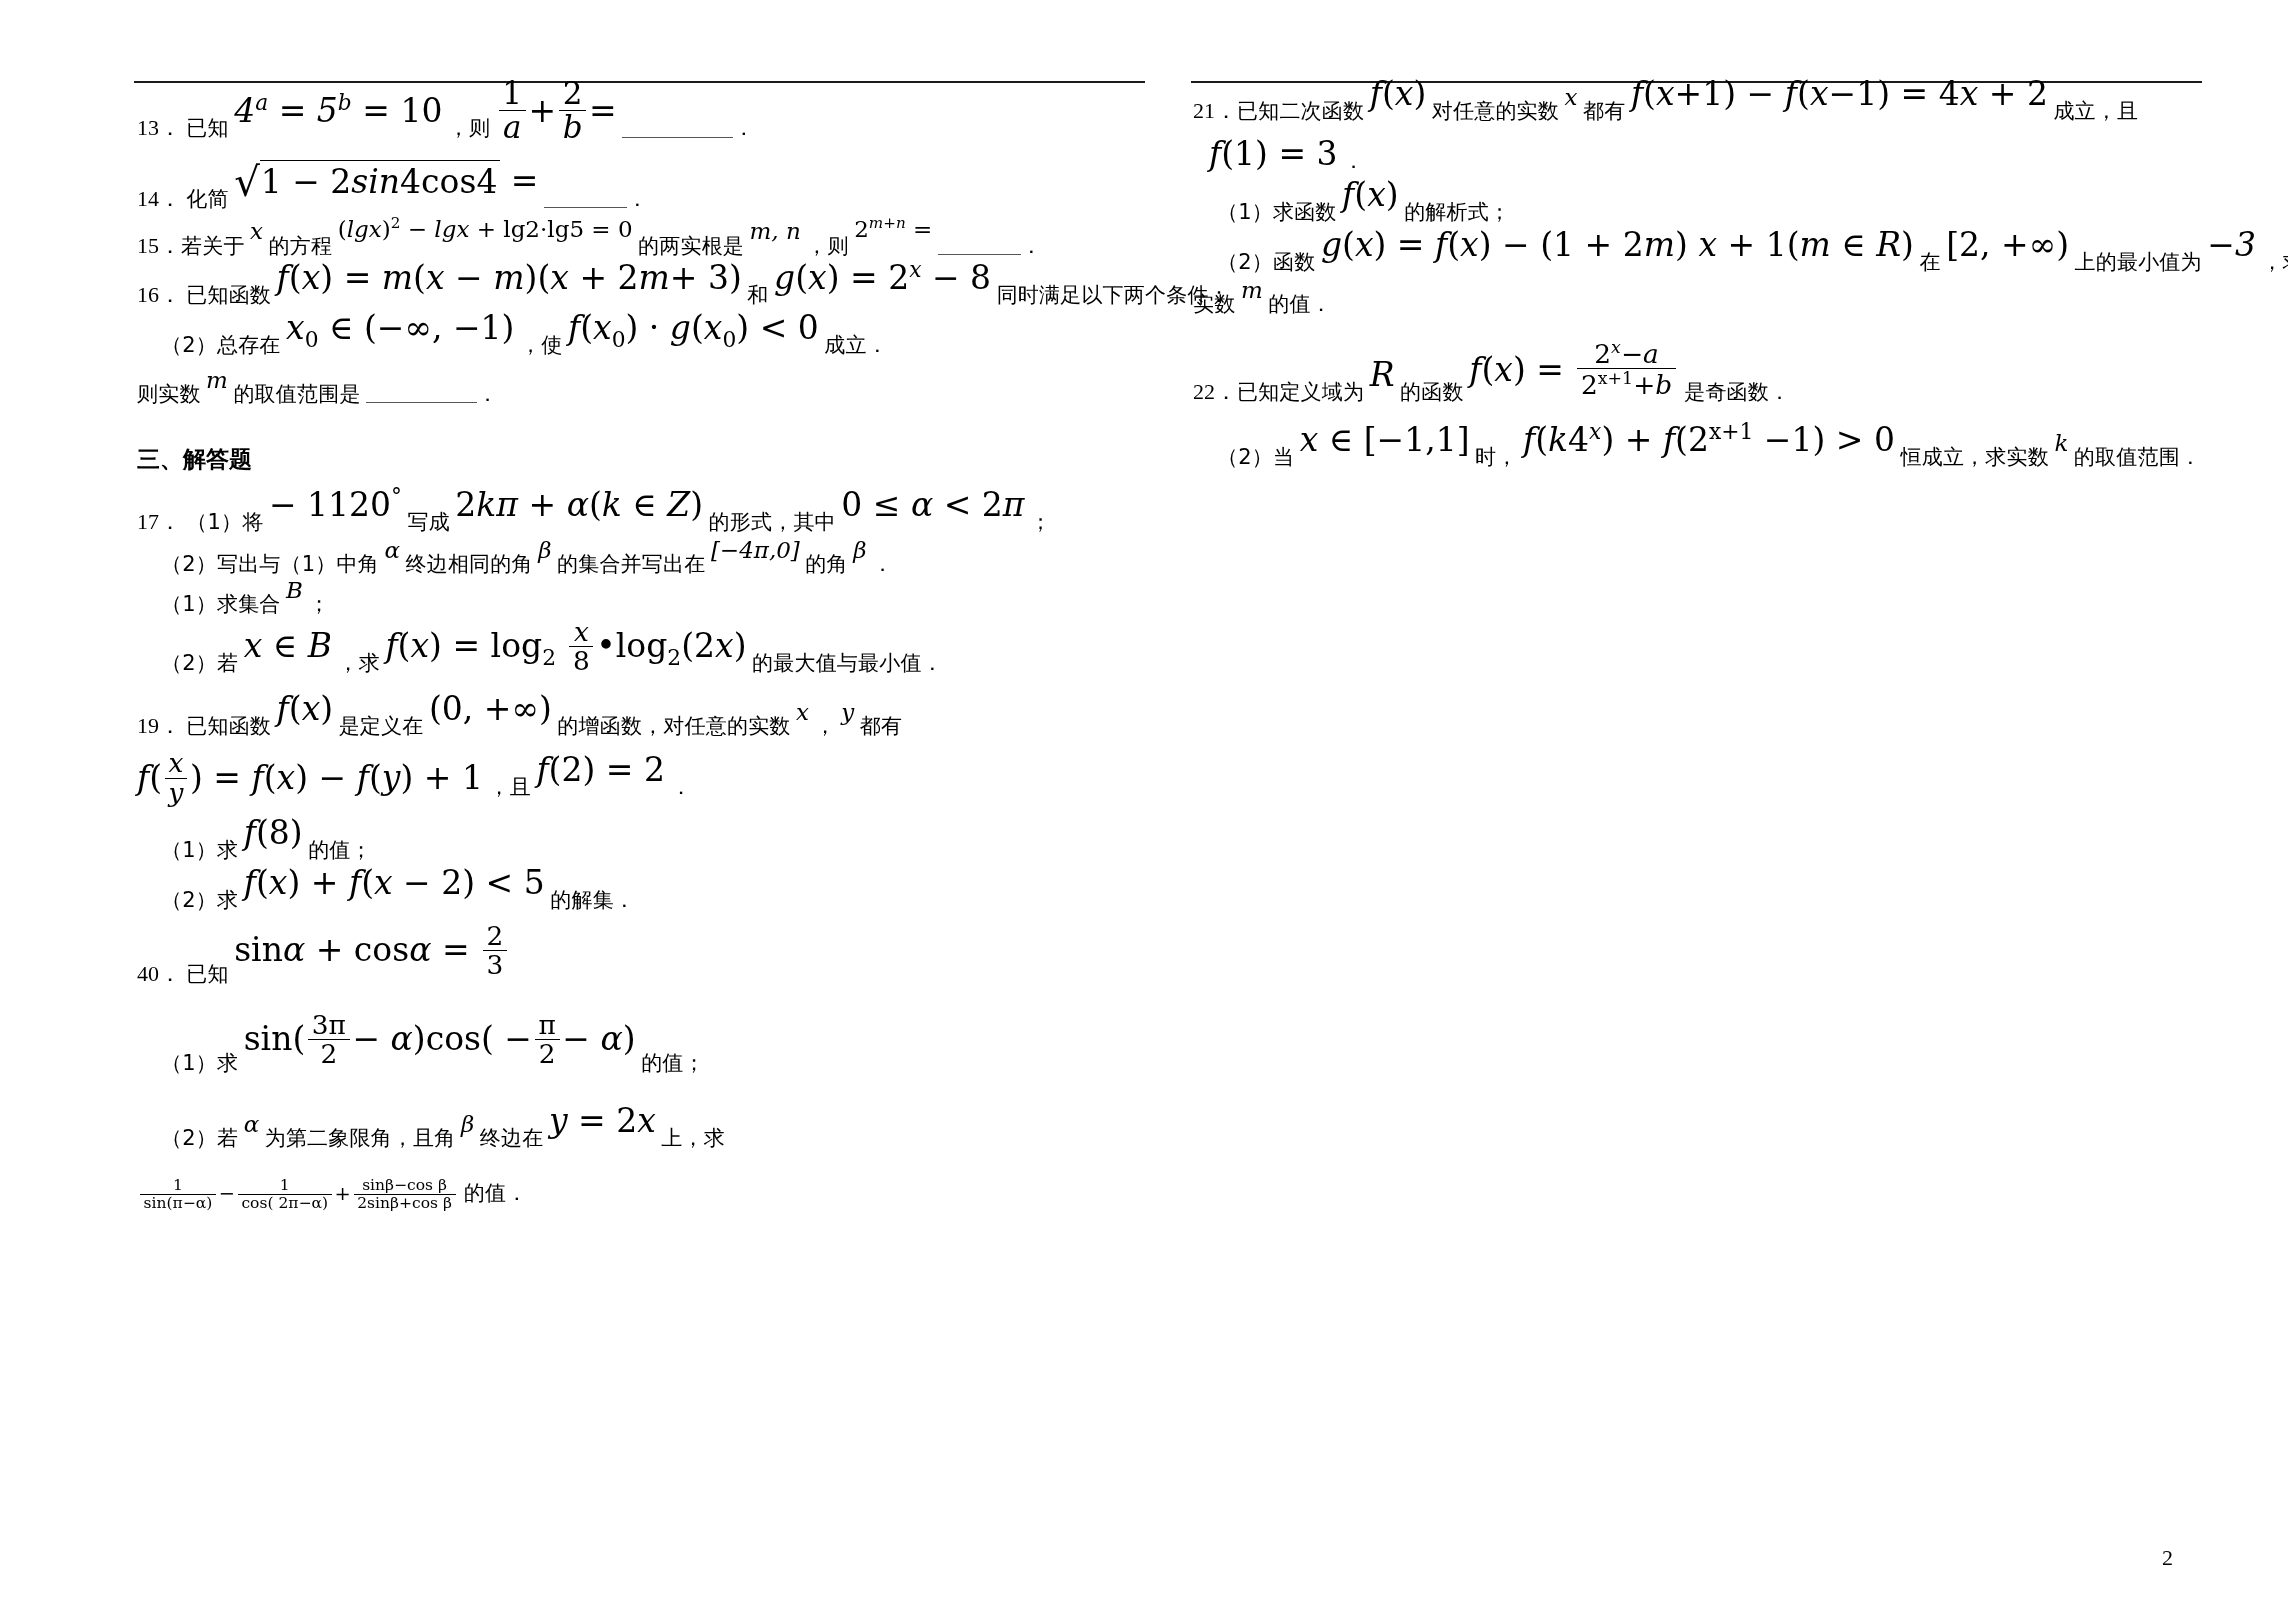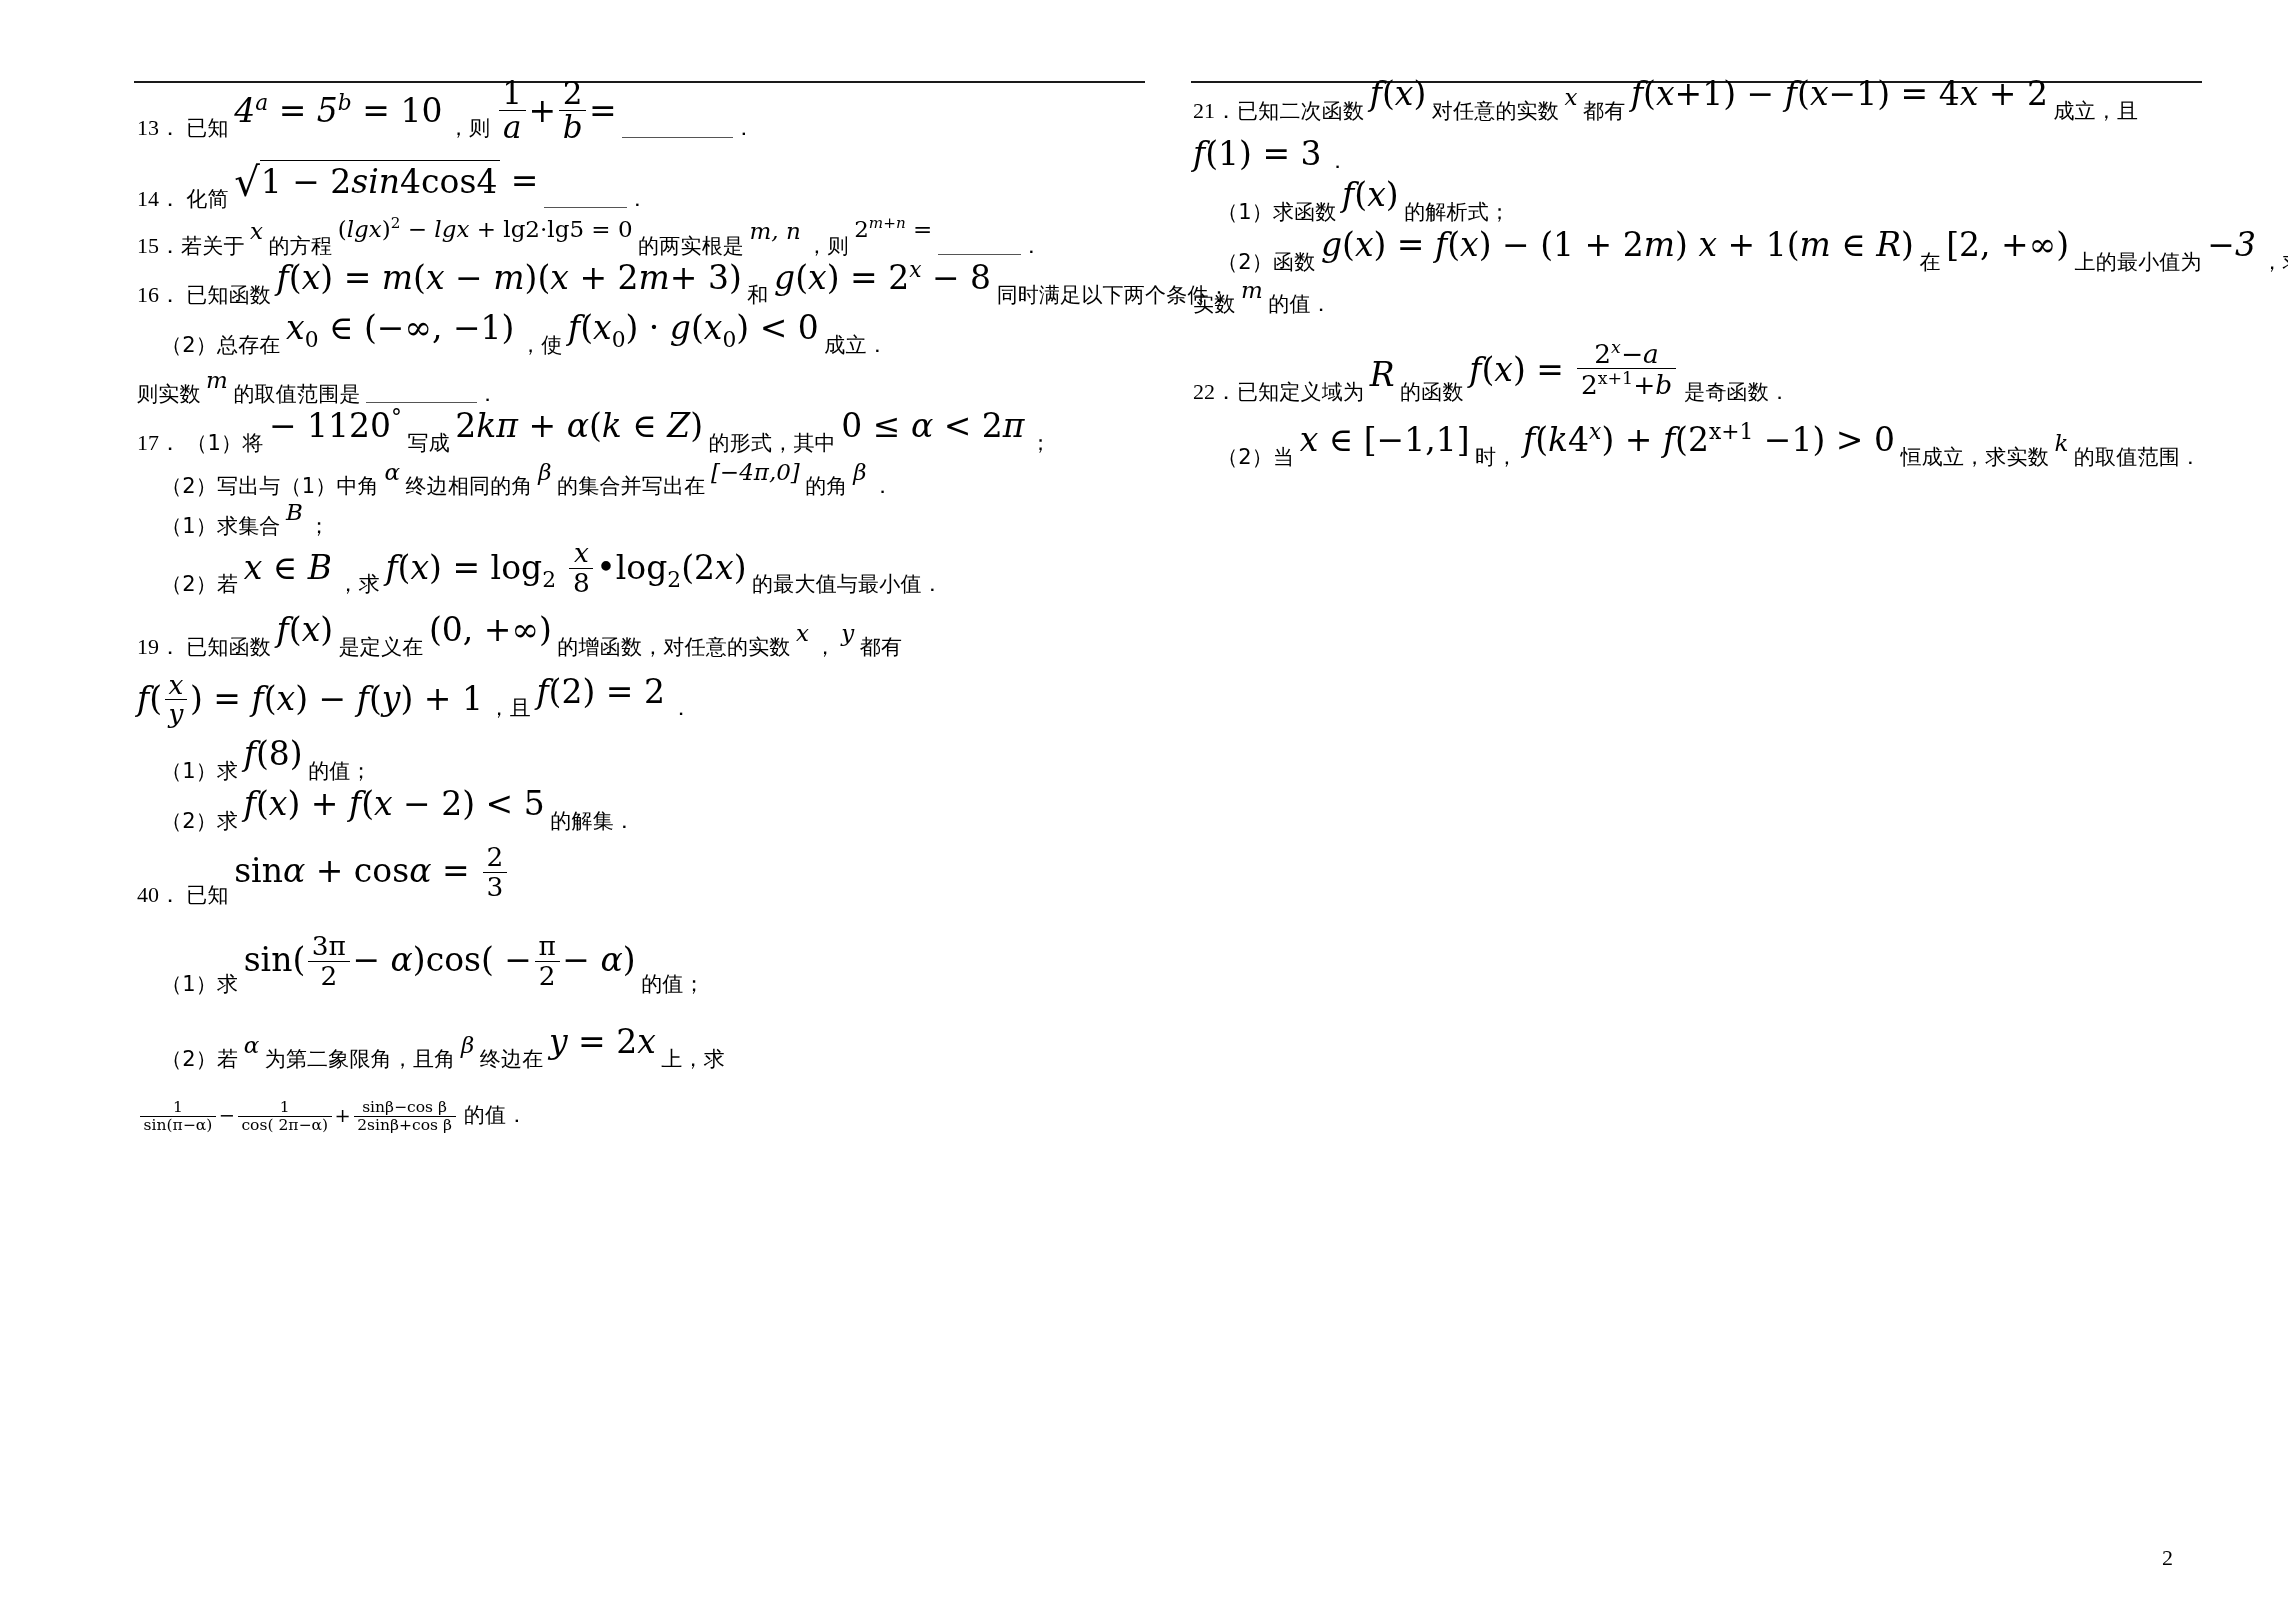--- a/index.html
+++ b/index.html
@@ -145,20 +145,21 @@
 
     <div class="ln indent">
       <span class="cjk">（2）</span><span class="cjk">总存在</span><span class="m big">x<span class="subn">0</span> <span class="mr">∈ (−∞, −1)</span></span><span class="cjk">，使</span><span class="m big">f<span class="mr">(</span>x<span class="subn">0</span><span class="mr">) · </span>g<span class="mr">(</span>x<span class="subn">0</span><span class="mr">) &lt; 0</span></span><span class="cjk">成立．</span>
     </div>
 
     <div class="ln">
       <span class="cjk">则实数</span><span class="m">m</span><span class="cjk">的取值范围是</span>
       <span class="blank bl-m"></span><span class="cjk">．</span>
     </div>
 
+    <div class="sec-head">三、解答题</div>
 
     <div class="ln">
       <span class="num">17．</span>
       <span class="cjk">（1）</span><span class="cjk">将</span><span class="m big"><span class="mr">− 1120</span><span class="supn">°</span></span><span class="cjk">写成</span><span class="m big"><span class="mr">2</span>kπ <span class="mr">+</span> α<span class="mr">(</span>k <span class="mr">∈</span> Z<span class="mr">)</span></span><span class="cjk">的形式，其中</span><span class="m big"><span class="mr">0 ≤</span> α <span class="mr">&lt; 2</span>π</span><span class="cjk">；</span>
     </div>
 
     <div class="ln indent">
       <span class="cjk">（2）</span><span class="cjk">写出与（1）中角</span><span class="m">α</span><span class="cjk">终边相同的角</span><span class="m">β</span><span class="cjk">的集合并写出在</span><span class="m">[−4π,0]</span><span class="cjk">的角</span><span class="m">β</span><span class="cjk">．</span>
     </div>
 
@@ -207,21 +208,21 @@
 
   </div>
 
   <div class="col col-right">
 
     <div class="ln">
       <span class="num">21．</span><span class="cjk">已知二次函数</span><span class="m big">f<span class="mr">(</span>x<span class="mr">)</span></span><span class="cjk">对任意的实数</span><span class="m">x</span><span class="cjk">都有</span><span class="m big">f<span class="mr">(</span>x<span class="mr">+1) −</span> f<span class="mr">(</span>x<span class="mr">−1) = 4</span>x <span class="mr">+ 2</span></span><span class="cjk">成立，且</span>
     </div>
 
     <div class="ln">
-      <span class="m big" style="top:-3.7px;margin-left:0">f<span class="mr">(1) = 3</span></span><span class="cjk">．</span>
+      <span class="m big" style="top:-3.7px;margin-left:16px">f<span class="mr">(1) = 3</span></span><span class="cjk">．</span>
     </div>
 
     <div class="ln indent">
       <span class="cjk">（1）</span><span class="cjk">求函数</span><span class="m big">f<span class="mr">(</span>x<span class="mr">)</span></span><span class="cjk">的解析式；</span>
     </div>
 
     <div class="ln indent">
       <span class="cjk">（2）</span><span class="cjk">函数</span><span class="m big">g<span class="mr">(</span>x<span class="mr">) =</span> f<span class="mr">(</span>x<span class="mr">) − (1 + 2</span>m<span class="mr">)</span> x <span class="mr">+ 1(</span>m <span class="mr">∈</span> R<span class="mr">)</span></span><span class="cjk">在</span><span class="m big"><span class="mr">[2, +∞)</span></span><span class="cjk">上的最小值为</span><span class="m big">−3</span><span class="cjk">，求实数</span>
     </div>
 

